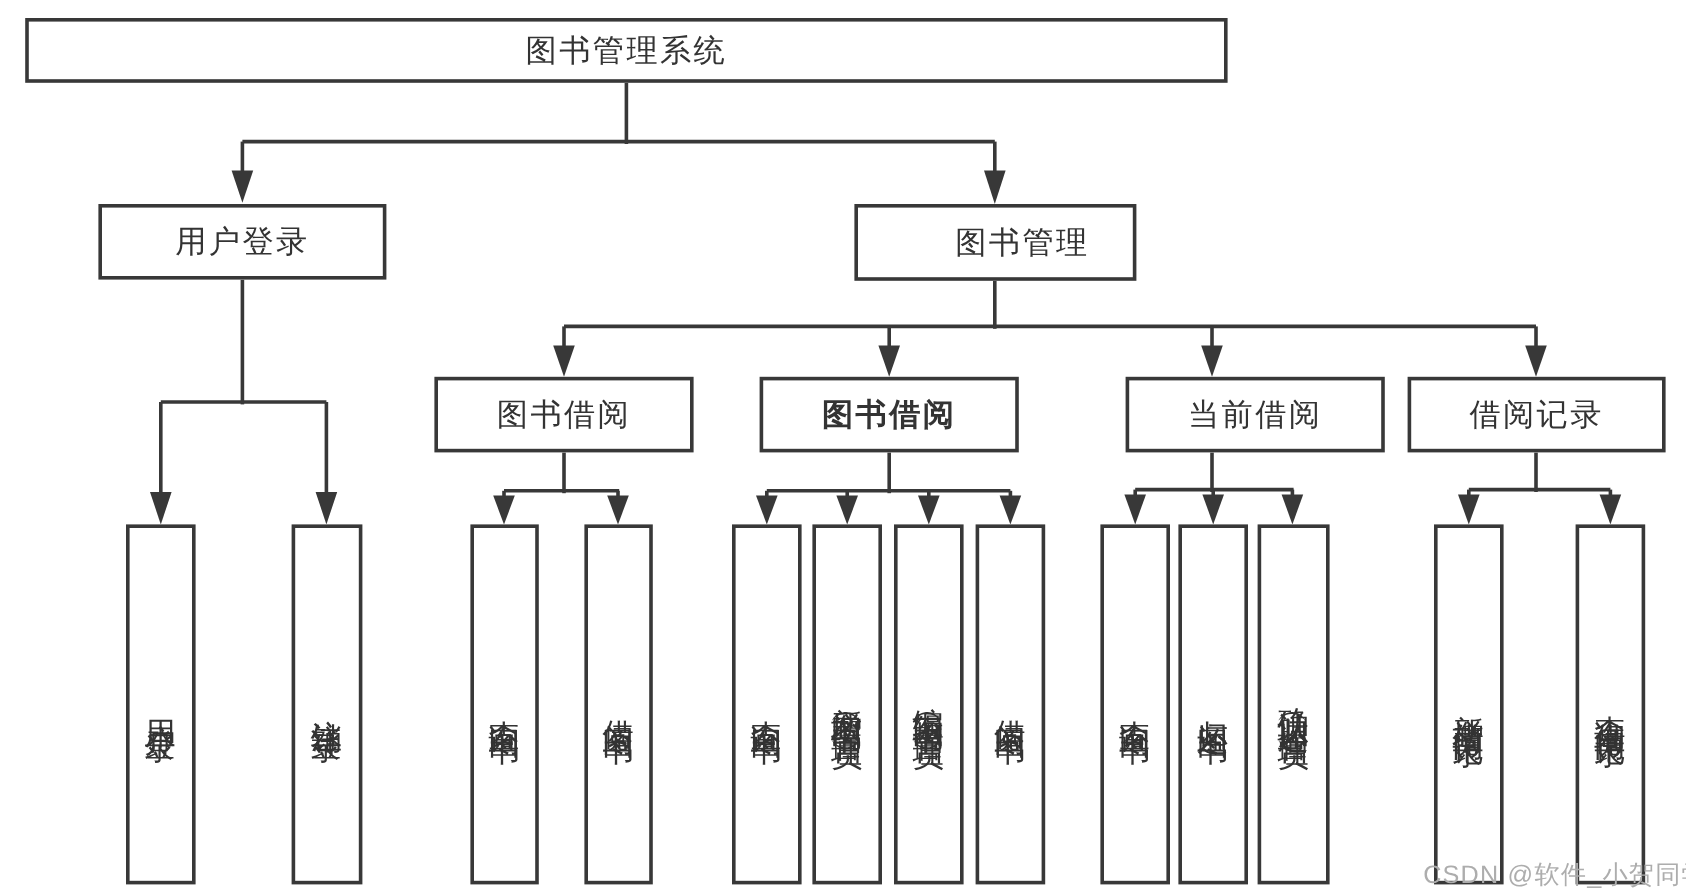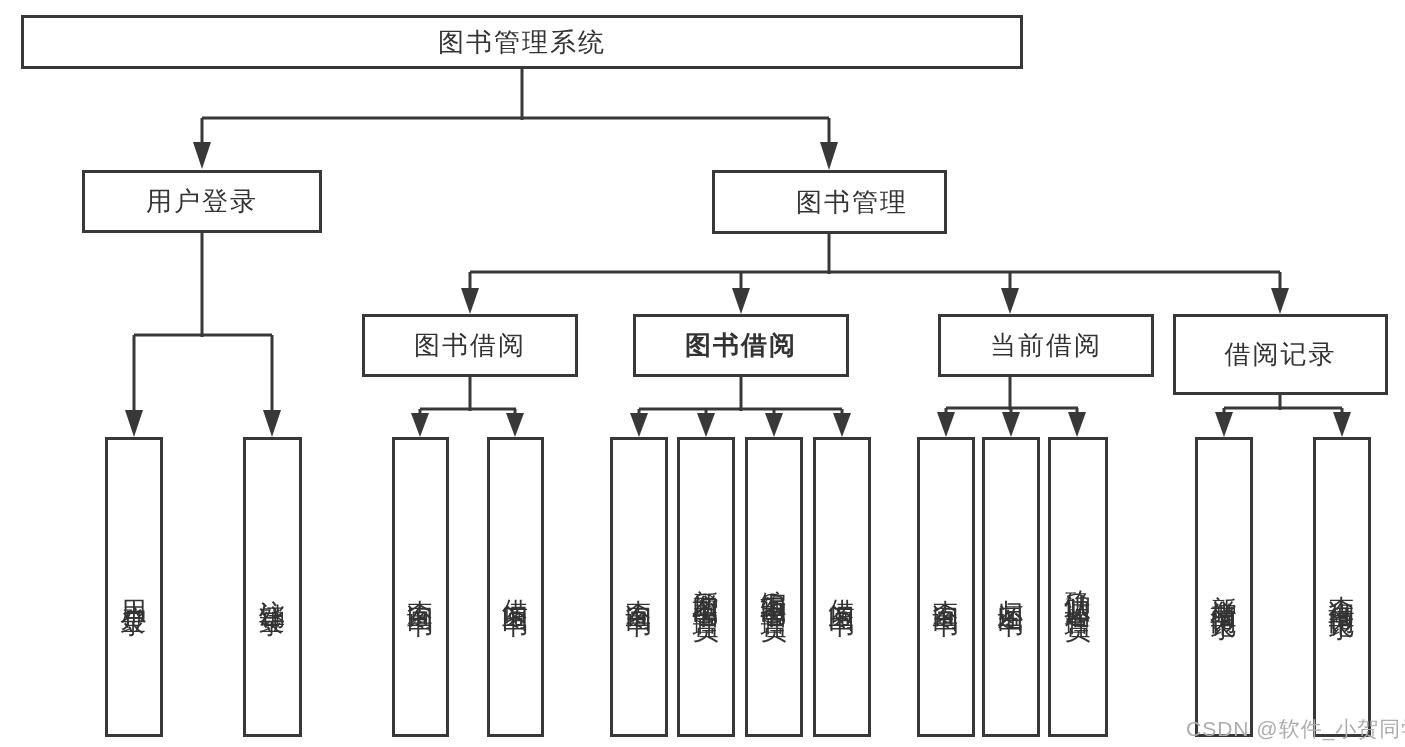--- a/index.html
+++ b/index.html
@@ -158,21 +158,21 @@
 
   <div class="node h" style="left:362px; top:314px; width:216px; height:63px;">
     <span>图书借阅</span>
   </div>
   <div class="node h" style="left:633px; top:314px; width:216px; height:63px;font-weight:bold;">
     <span>图书借阅</span>
   </div>
   <div class="node h" style="left:938px; top:314px; width:216px; height:63px;">
     <span>当前借阅</span>
   </div>
-  <div class="node h" style="left:1173px; top:314px; width:215px; height:81px;">
+  <div class="node h" style="left:1173px; top:314px; width:215px; height:63px;">
     <span>借阅记录</span>
   </div>
 
   <div class="node v" style="left:105px; top:437px; width:58px; height:300px;">
     <span>用户登录</span>
   </div>
   <div class="node v" style="left:243px; top:437px; width:59px; height:300px;">
     <span>注销登录</span>
   </div>
 

